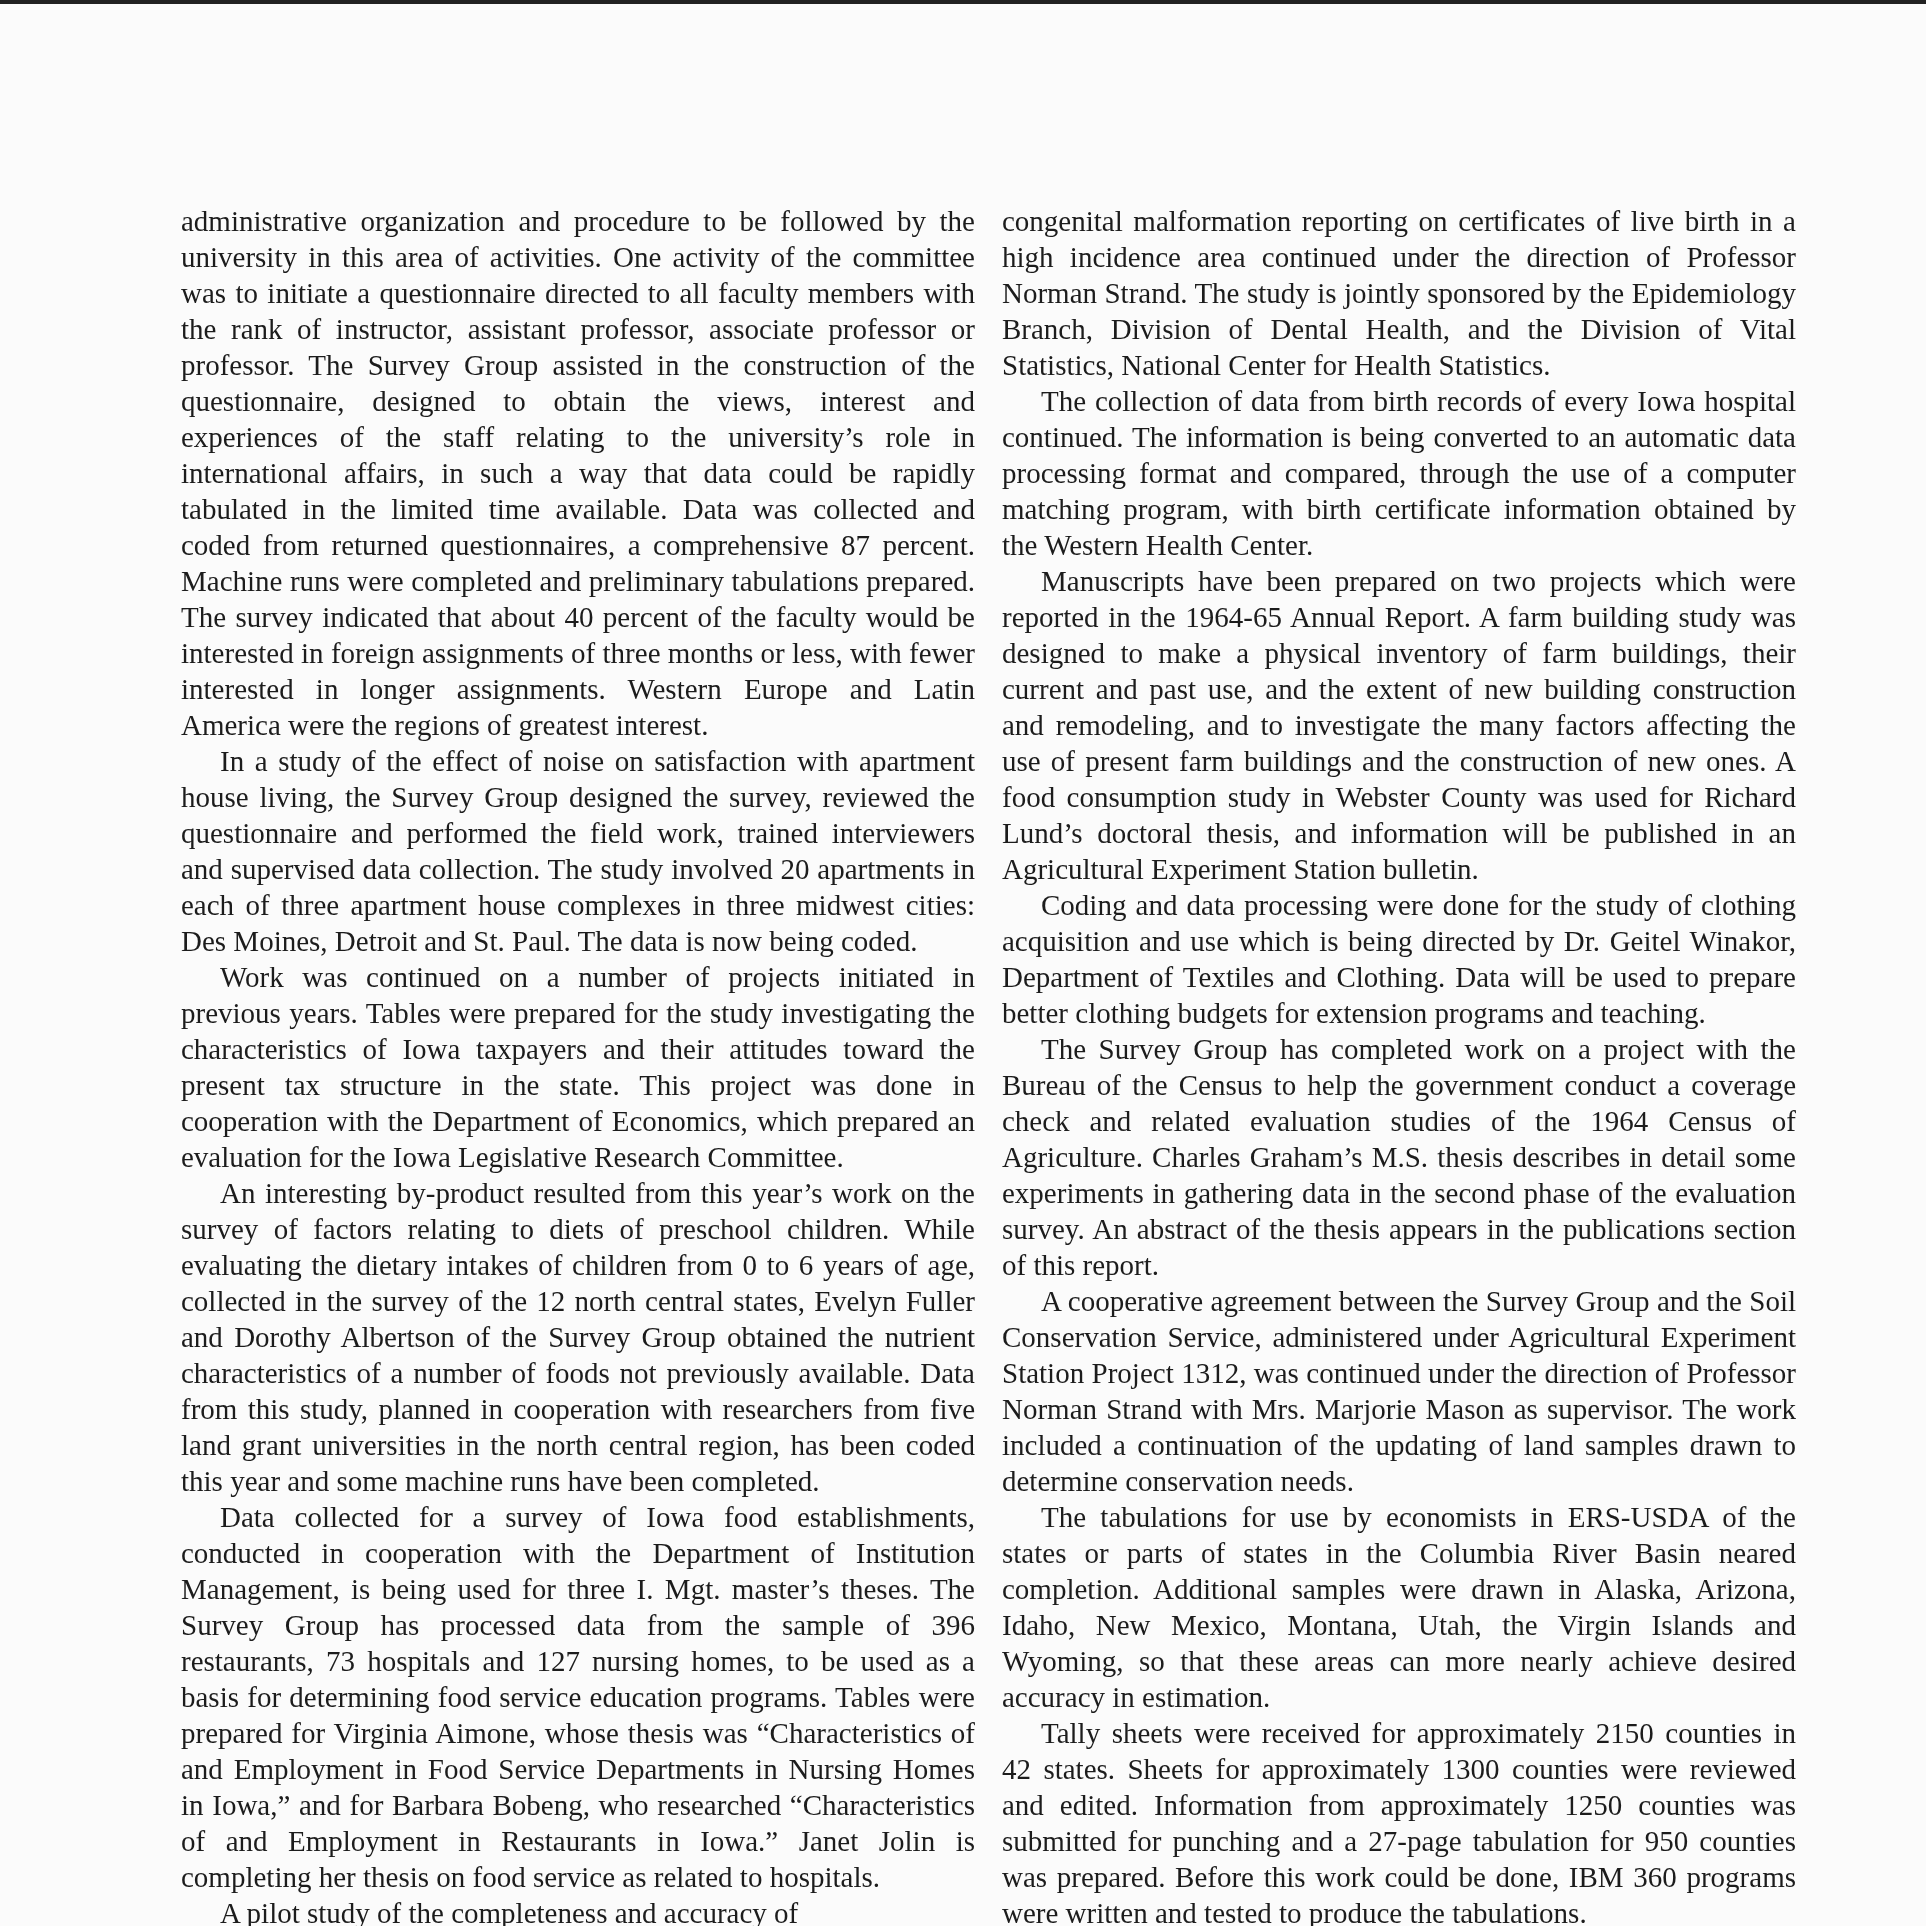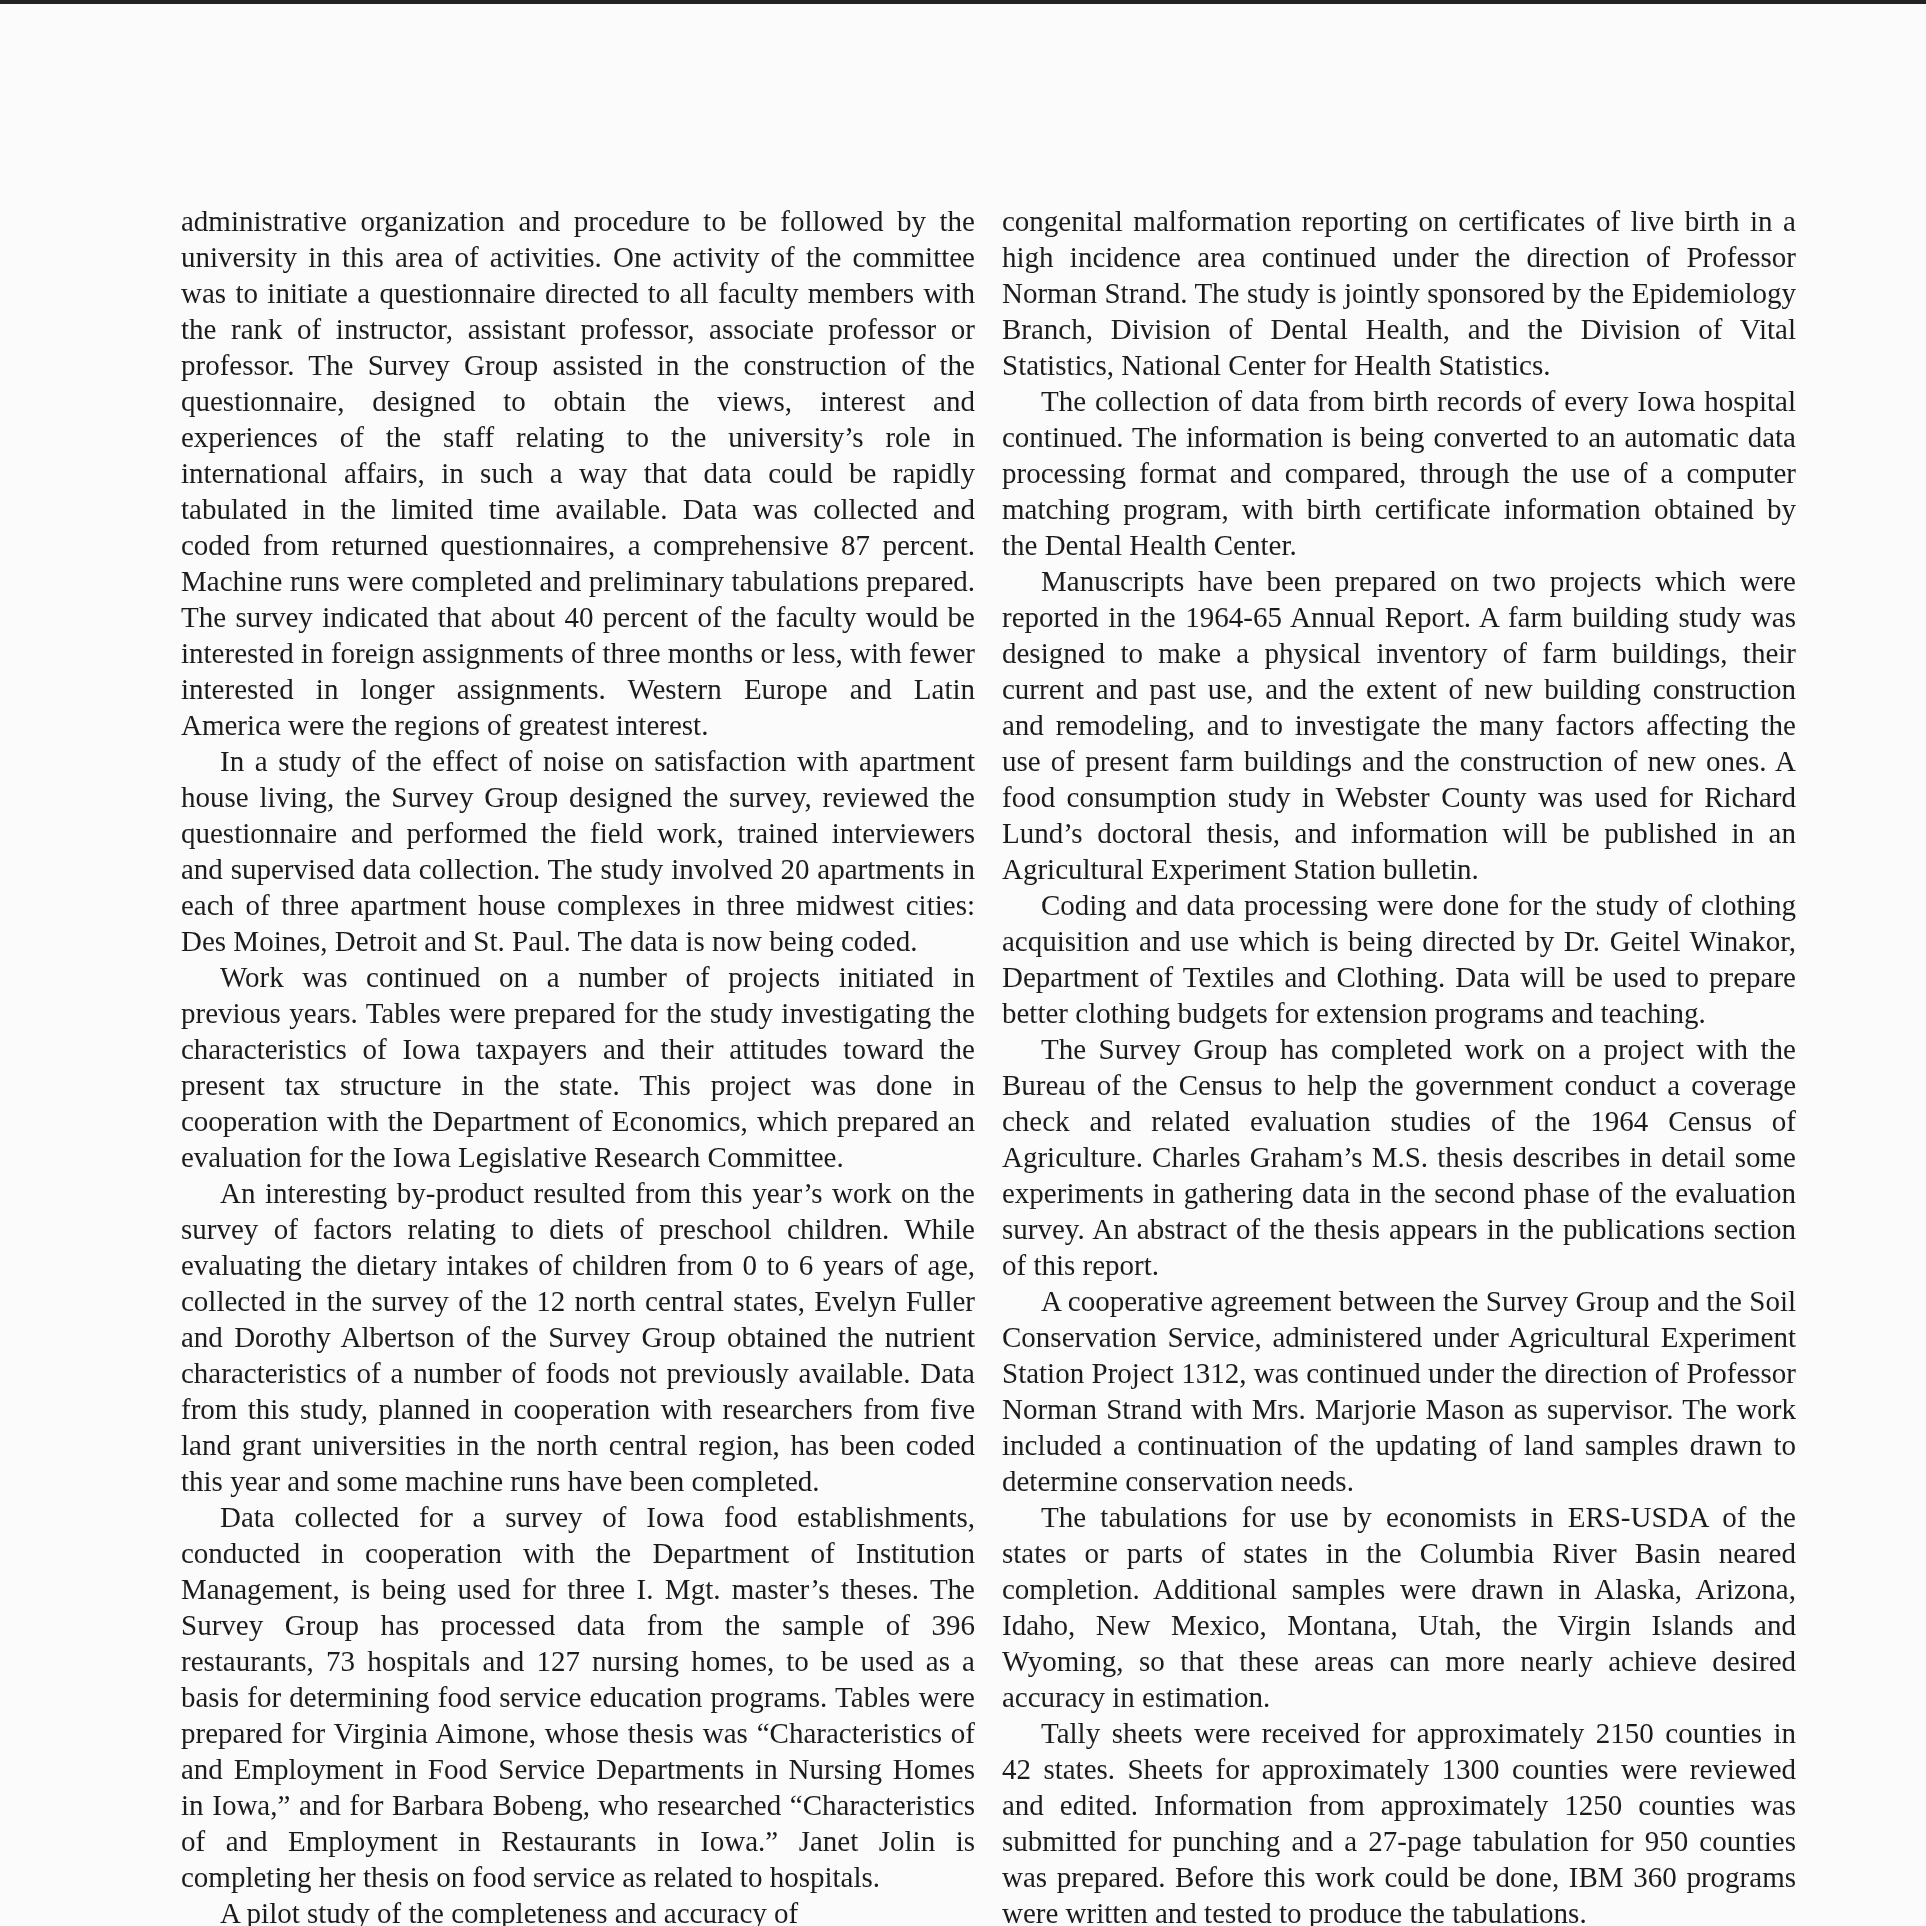--- a/index.html
+++ b/index.html
@@ -46,21 +46,21 @@
   <p>administrative organization and procedure to be followed by the university in this area of activities. One activity of the committee was to initiate a questionnaire directed to all faculty members with the rank of instructor, assistant professor, associate professor or professor. The Survey Group assisted in the construction of the questionnaire, designed to obtain the views, interest and experiences of the staff relating to the university’s role in international affairs, in such a way that data could be rapidly tabulated in the limited time available. Data was collected and coded from returned questionnaires, a comprehensive 87 percent. Machine runs were completed and preliminary tabulations prepared. The survey indicated that about 40 percent of the faculty would be interested in foreign assignments of three months or less, with fewer interested in longer assignments. Western Europe and Latin America were the regions of greatest interest.</p>
   <p class="indent">In a study of the effect of noise on satisfaction with apartment house living, the Survey Group designed the survey, reviewed the questionnaire and performed the field work, trained interviewers and supervised data collection. The study involved 20 apartments in each of three apartment house complexes in three midwest cities: Des Moines, Detroit and St. Paul. The data is now being coded.</p>
   <p class="indent">Work was continued on a number of projects initiated in previous years. Tables were prepared for the study investigating the characteristics of Iowa taxpayers and their attitudes toward the present tax structure in the state. This project was done in cooperation with the Department of Economics, which prepared an evaluation for the Iowa Legislative Research Committee.</p>
   <p class="indent">An interesting by-product resulted from this year’s work on the survey of factors relating to diets of preschool children. While evaluating the dietary intakes of children from 0 to 6 years of age, collected in the survey of the 12 north central states, Evelyn Fuller and Dorothy Albertson of the Survey Group obtained the nutrient characteristics of a number of foods not previously available. Data from this study, planned in cooperation with researchers from five land grant universities in the north central region, has been coded this year and some machine runs have been completed.</p>
   <p class="indent">Data collected for a survey of Iowa food establishments, conducted in cooperation with the Department of Institution Management, is being used for three I. Mgt. master’s theses. The Survey Group has processed data from the sample of 396 restaurants, 73 hospitals and 127 nursing homes, to be used as a basis for determining food service education programs. Tables were prepared for Virginia Aimone, whose thesis was “Characteristics of and Employment in Food Service Departments in Nursing Homes in Iowa,” and for Barbara Bobeng, who researched “Characteristics of and Employment in Restaurants in Iowa.” Janet Jolin is completing her thesis on food service as related to hospitals.</p>
   <p class="indent" style="text-align:left;">A pilot study of the completeness and accuracy of</p>
 </div>
 
 <div class="column col-right">
   <p>congenital malformation reporting on certificates of live birth in a high incidence area continued under the direction of Professor Norman Strand. The study is jointly sponsored by the Epidemiology Branch, Division of Dental Health, and the Division of Vital Statistics, National Center for Health Statistics.</p>
-  <p class="indent">The collection of data from birth records of every Iowa hospital continued. The information is being converted to an automatic data processing format and compared, through the use of a computer matching program, with birth certificate information obtained by the Dental Health Center.</p>
+  <p class="indent">The collection of data from birth records of every Iowa hospital continued. The information is being converted to an automatic data processing format and compared, through the use of a computer matching program, with birth certificate information obtained by the Western Health Center.</p>
   <p class="indent">Manuscripts have been prepared on two projects which were reported in the 1964-65 Annual Report. A farm building study was designed to make a physical inventory of farm buildings, their current and past use, and the extent of new building construction and remodeling, and to investigate the many factors affecting the use of present farm buildings and the construction of new ones. A food consumption study in Webster County was used for Richard Lund’s doctoral thesis, and information will be published in an Agricultural Experiment Station bulletin.</p>
   <p class="indent">Coding and data processing were done for the study of clothing acquisition and use which is being directed by Dr. Geitel Winakor, Department of Textiles and Clothing. Data will be used to prepare better clothing budgets for extension programs and teaching.</p>
   <p class="indent">The Survey Group has completed work on a project with the Bureau of the Census to help the government conduct a coverage check and related evaluation studies of the 1964 Census of Agriculture. Charles Graham’s M.S. thesis describes in detail some experiments in gathering data in the second phase of the evaluation survey. An abstract of the thesis appears in the publications section of this report.</p>
 
   <p class="indent">A cooperative agreement between the Survey Group and the Soil Conservation Service, administered under Agricultural Experiment Station Project 1312, was continued under the direction of Professor Norman Strand with Mrs. Marjorie Mason as supervisor. The work included a continuation of the updating of land samples drawn to determine conservation needs.</p>
   <p class="indent">The tabulations for use by economists in ERS-USDA of the states or parts of states in the Columbia River Basin neared completion. Additional samples were drawn in Alaska, Arizona, Idaho, New Mexico, Montana, Utah, the Virgin Islands and Wyoming, so that these areas can more nearly achieve desired accuracy in estimation.</p>
   <p class="indent">Tally sheets were received for approximately 2150 counties in 42 states. Sheets for approximately 1300 counties were reviewed and edited. Information from approximately 1250 counties was submitted for punching and a 27-page tabulation for 950 counties was prepared. Before this work could be done, IBM 360 programs were written and tested to produce the tabulations.</p>
 </div>
 
 

